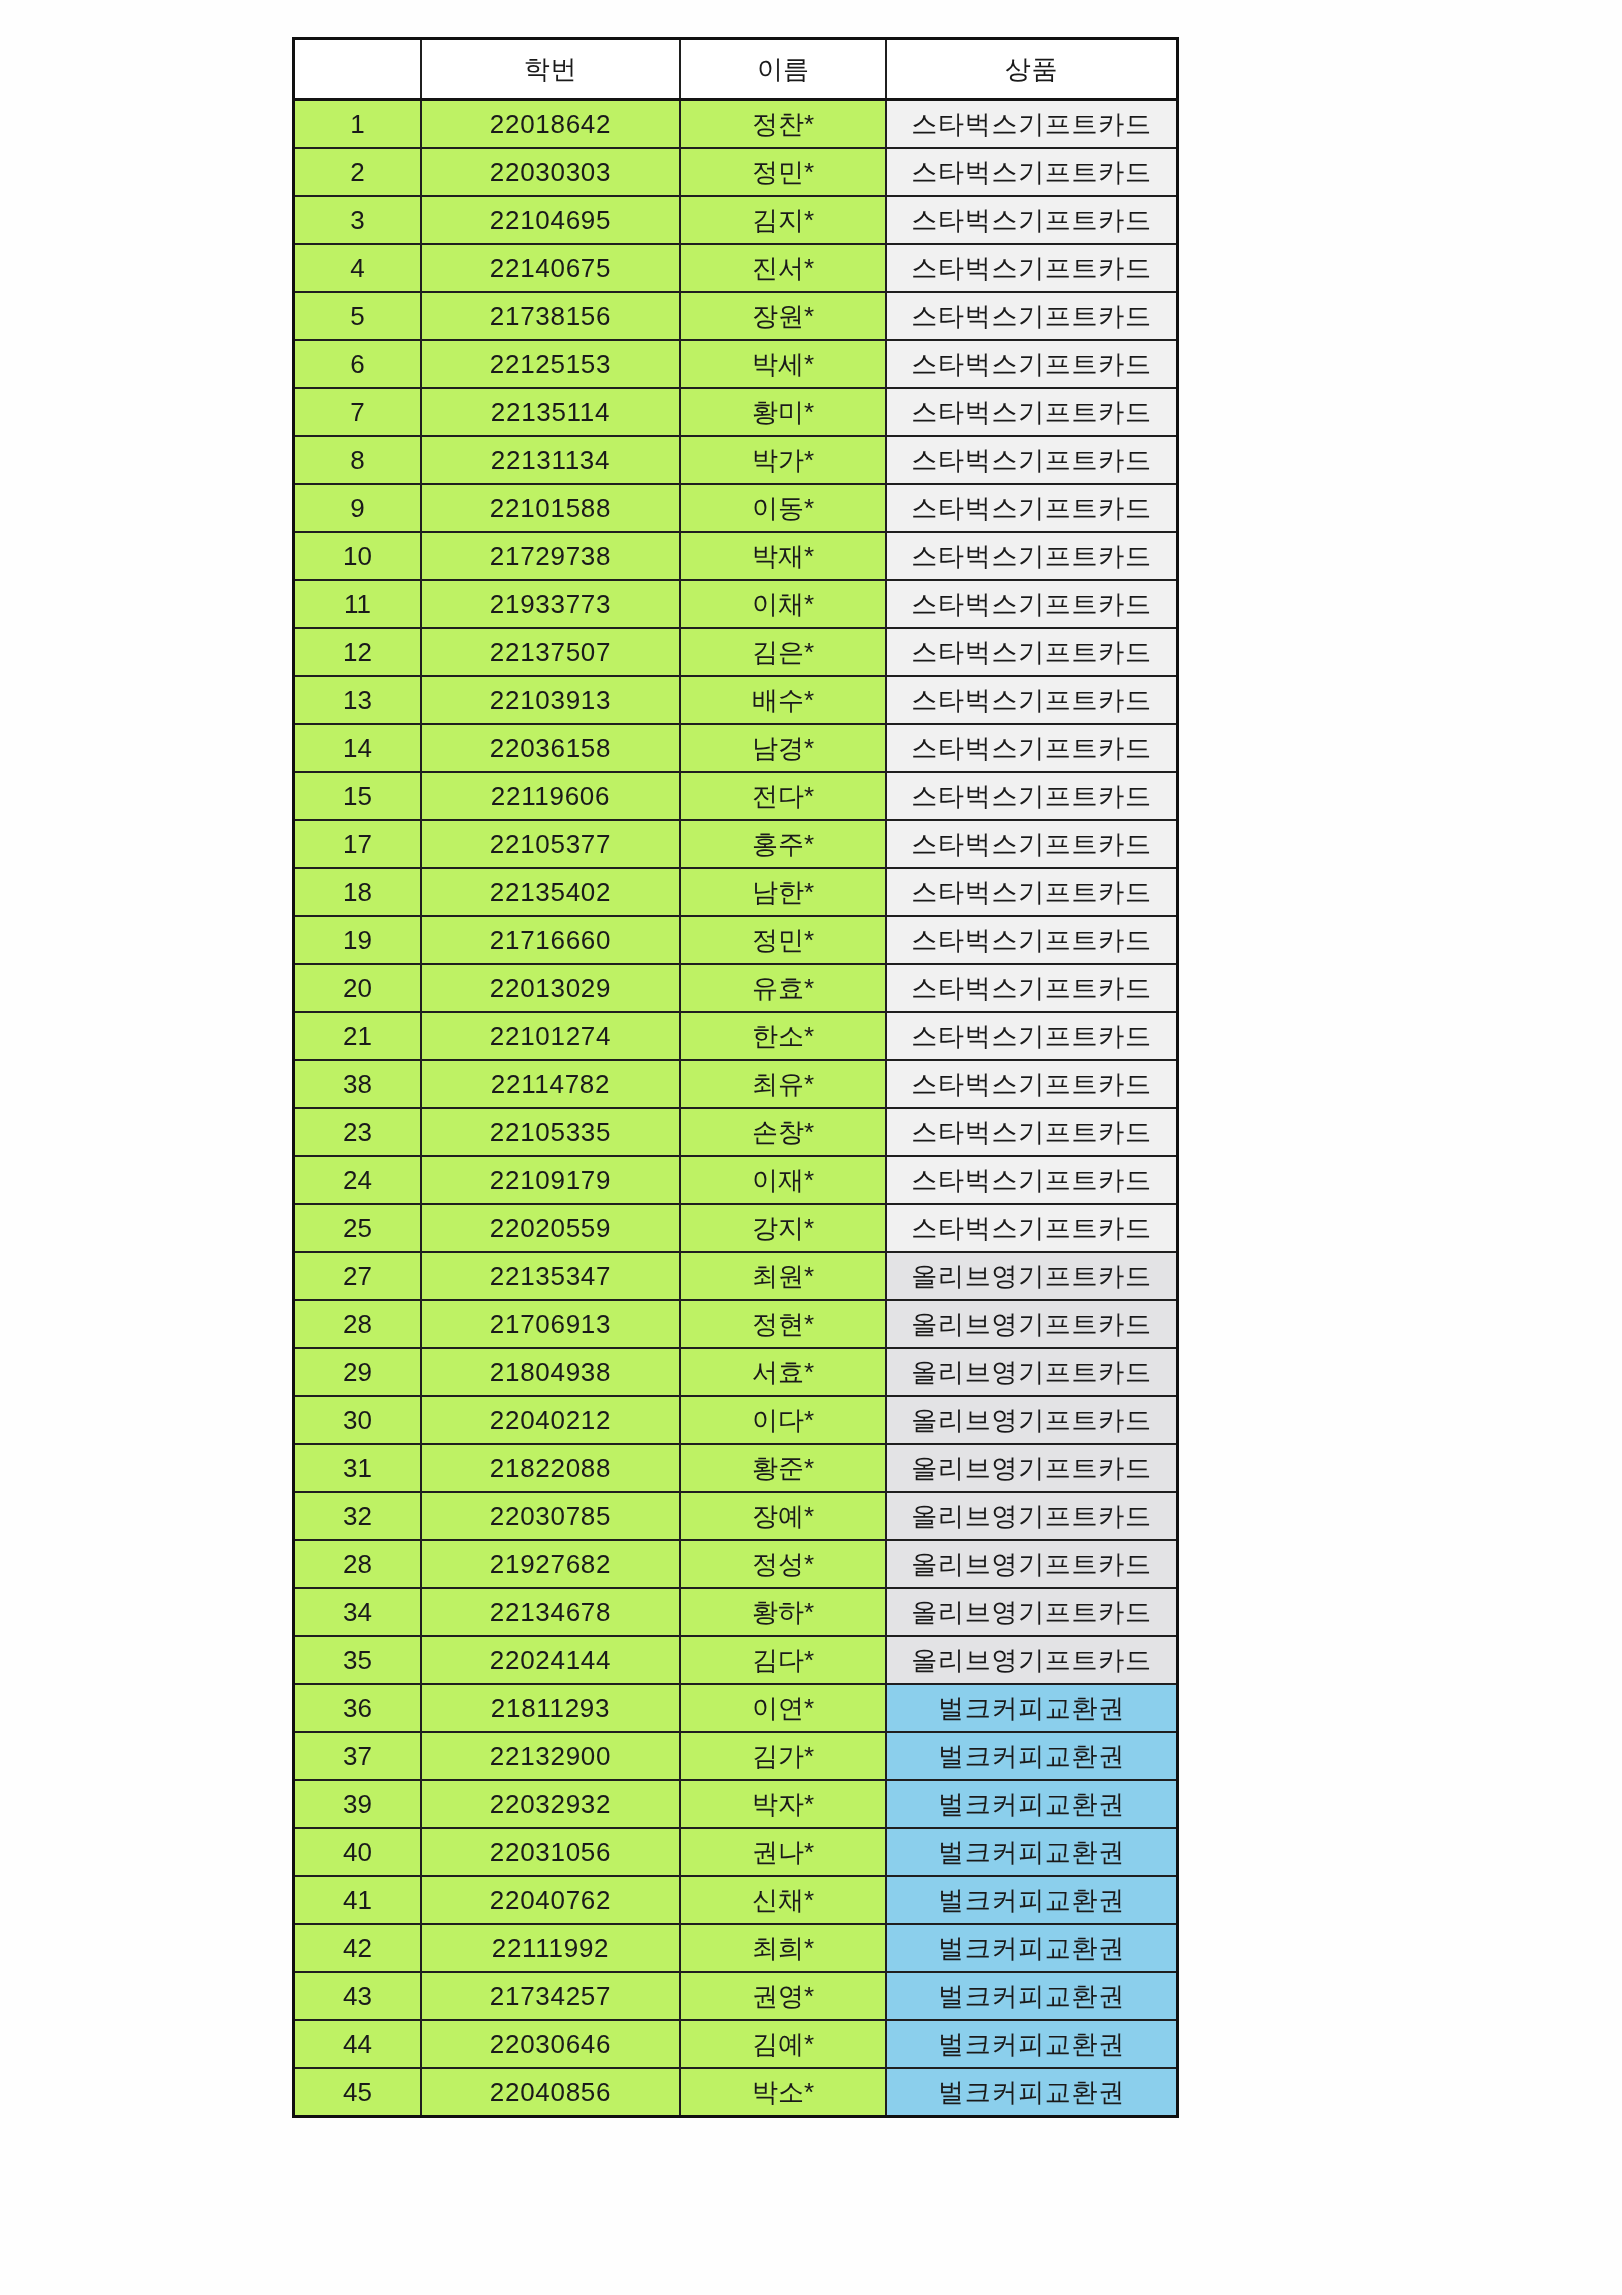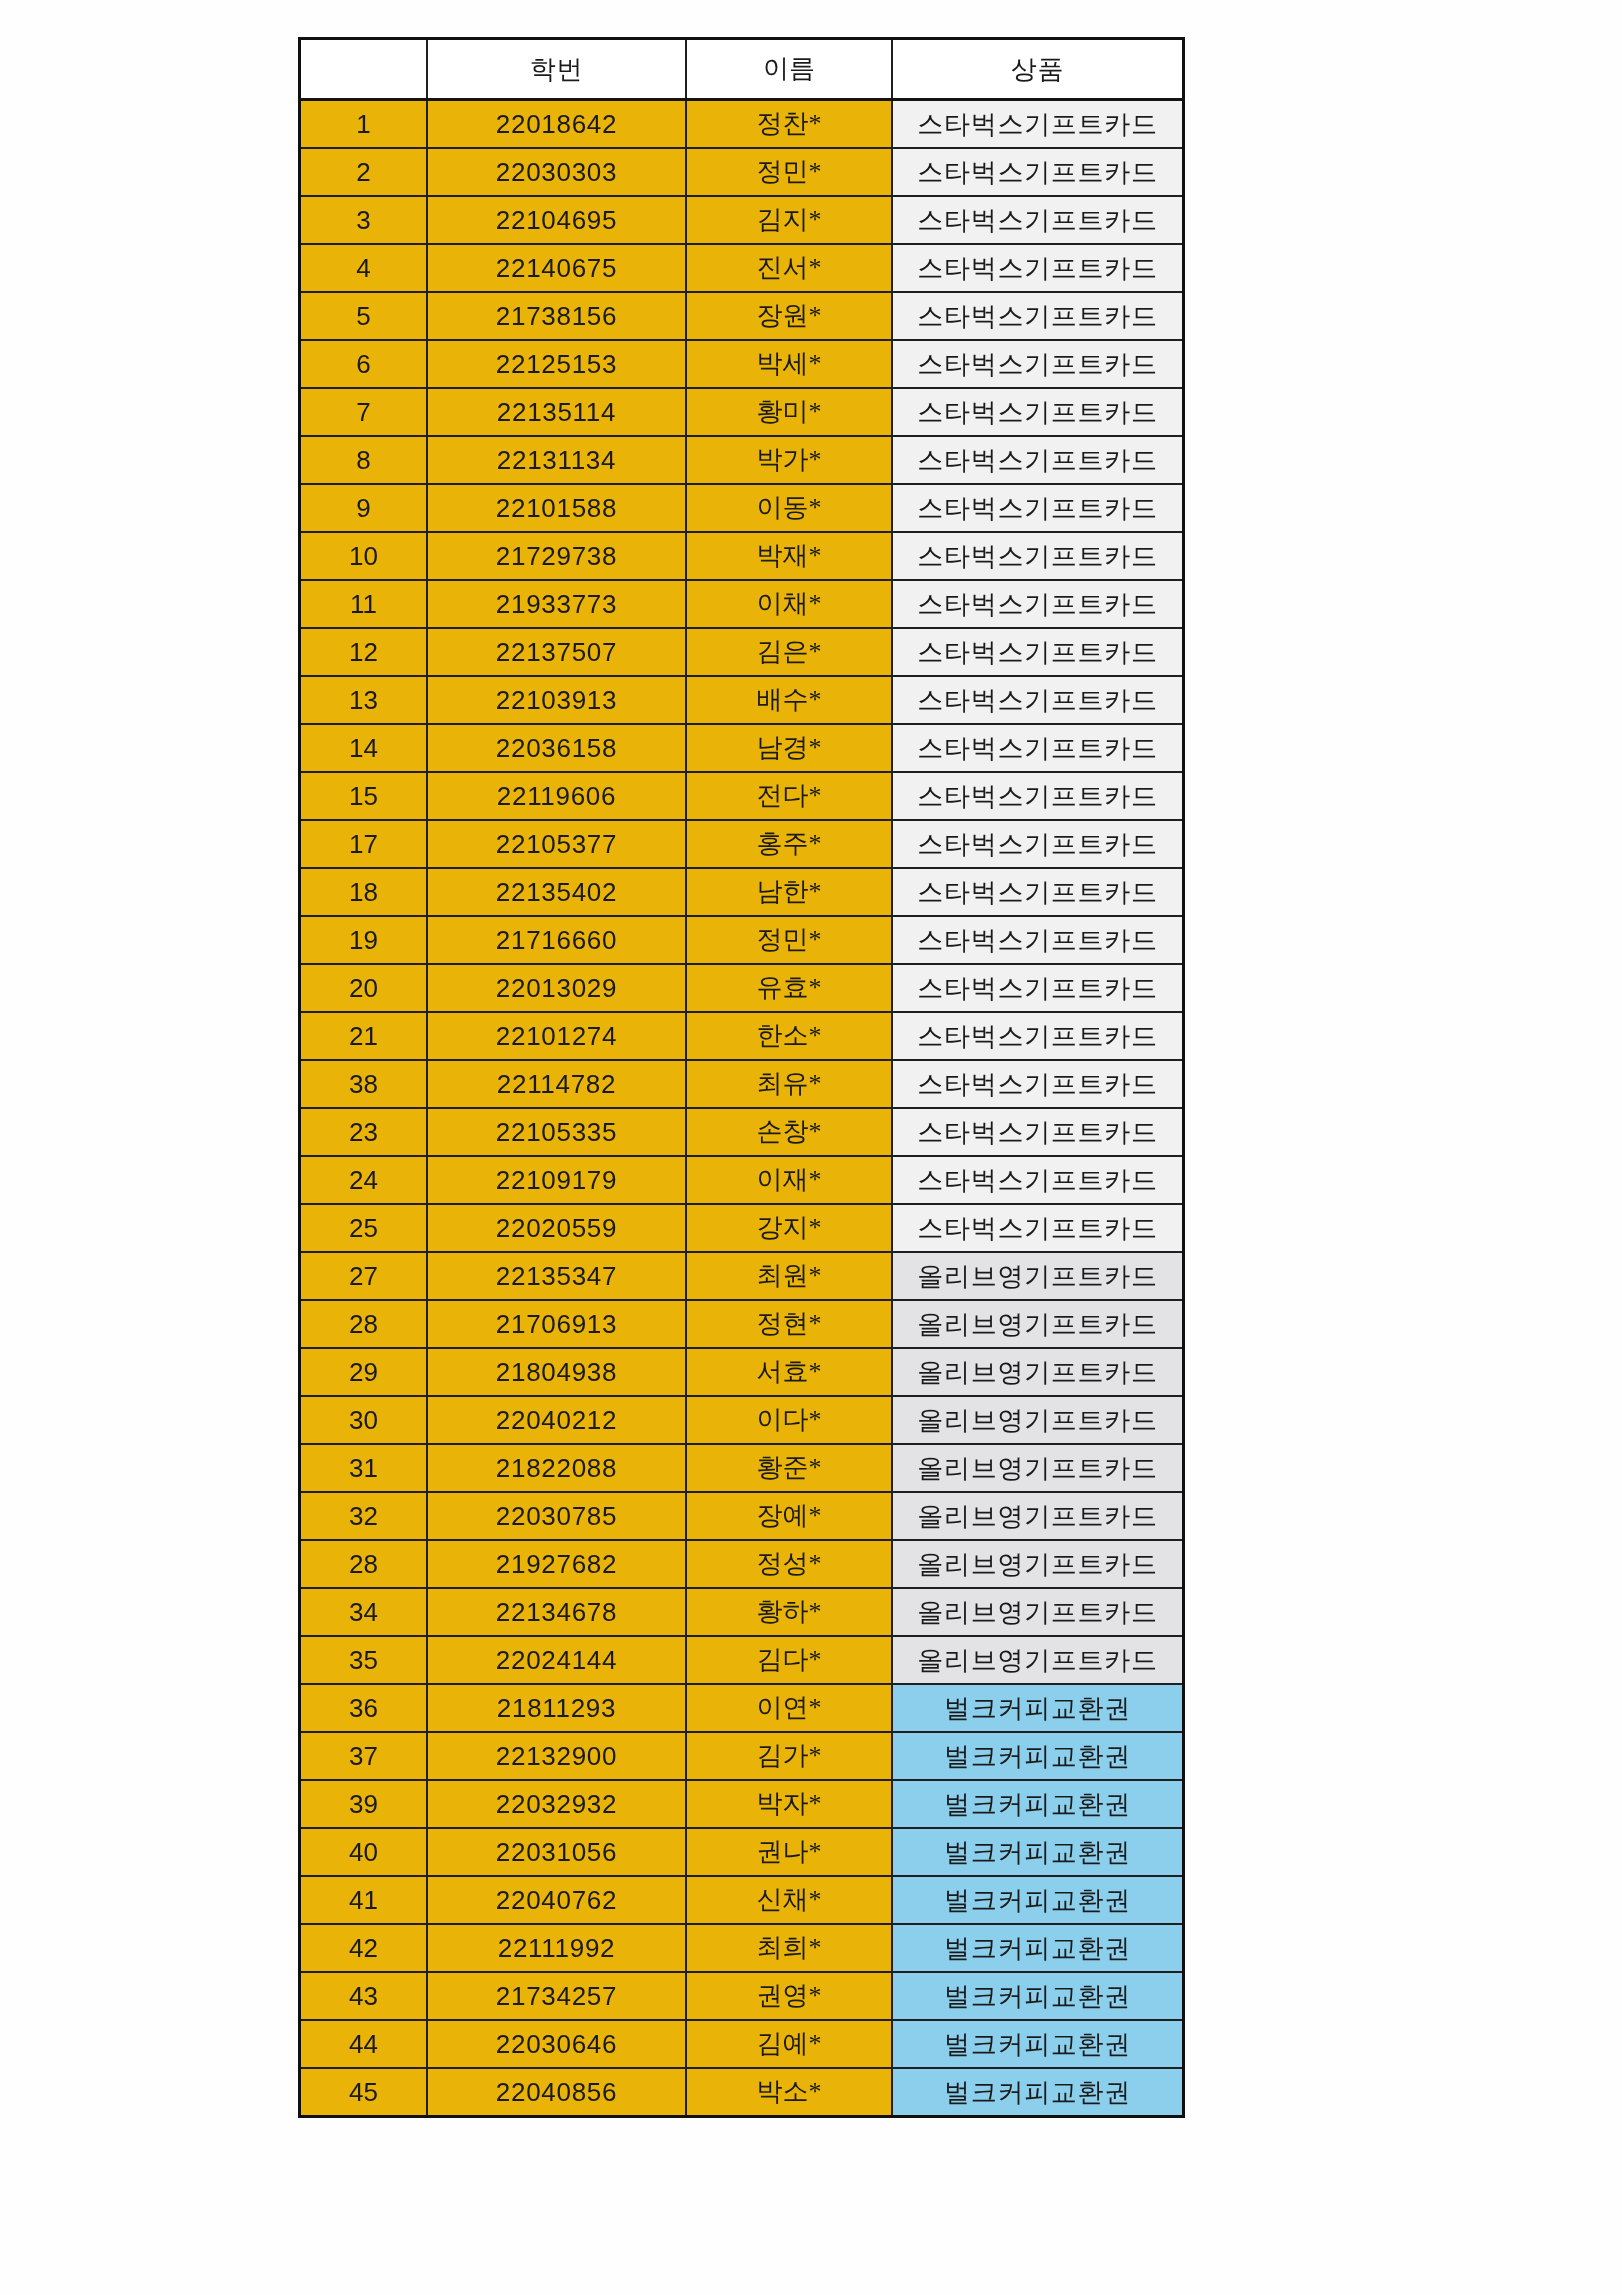--- a/index.html
+++ b/index.html
@@ -14,27 +14,27 @@
     font-family: "Liberation Sans", "DejaVu Sans", sans-serif;
     color: #1a1a1a;
   }
   .scan-page {
     position: absolute;
     inset: 0;
     background: #fefefe;
   }
   table.winners {
     position: absolute;
-    left: 298px;
+    left: 292px;
     top: 37px;
     width: 875px;
     border-collapse: collapse;
     table-layout: fixed;
     border: 3.9px solid #101010;
-    background: #eab308;
+    background: #bef264;
   }
   table.winners th,
   table.winners td {
     border: 2px solid #1f1f1f;
     text-align: center;
     vertical-align: middle;
     font-size: 26px;
     line-height: 1;
     overflow: hidden;
     white-space: nowrap;
@@ -44,21 +44,21 @@
     height: 58px;
     font-weight: 400;
     background: #ffffff;
     border-bottom: 3.3px solid #141414;
   }
   table.winners tbody td {
     height: 46px;
   }
   .c-no   { width: 125px; }
   .c-id   { width: 257px; letter-spacing: 0.7px; }
-  .c-name { width: 204px; font-family: Liberation Serif, serif; }
+  .c-name { width: 204px; }
   .c-prize{ width: 289px; letter-spacing: 0.7px; margin-top: 23px; }
 </style>
 </head>
 <body>
 
 <div class="scan-page">
   <table class="winners">
     <thead>
       <tr>
         <th class="c-no"></th>

